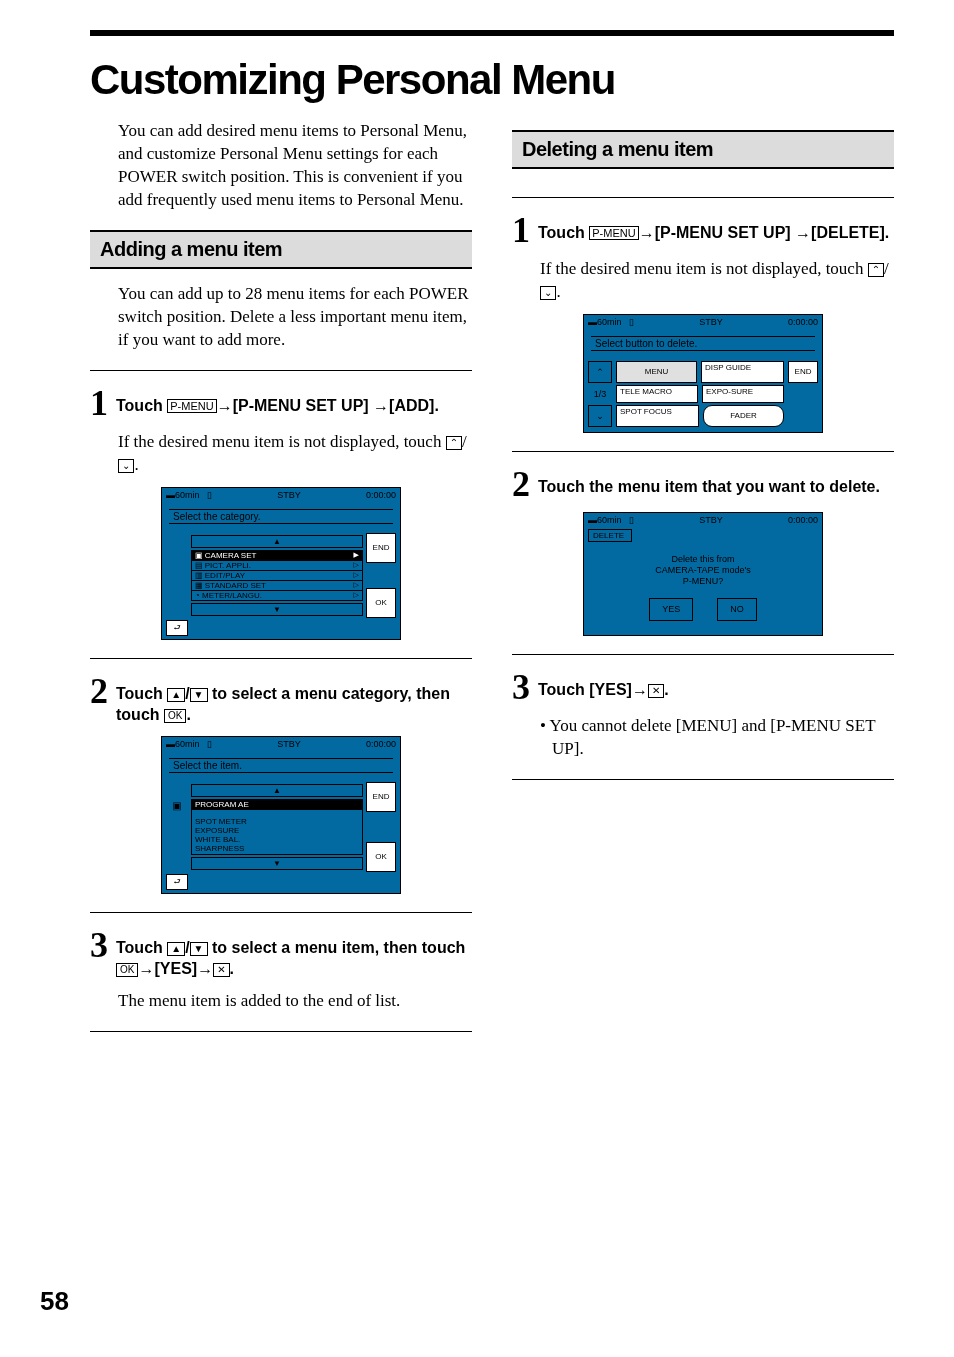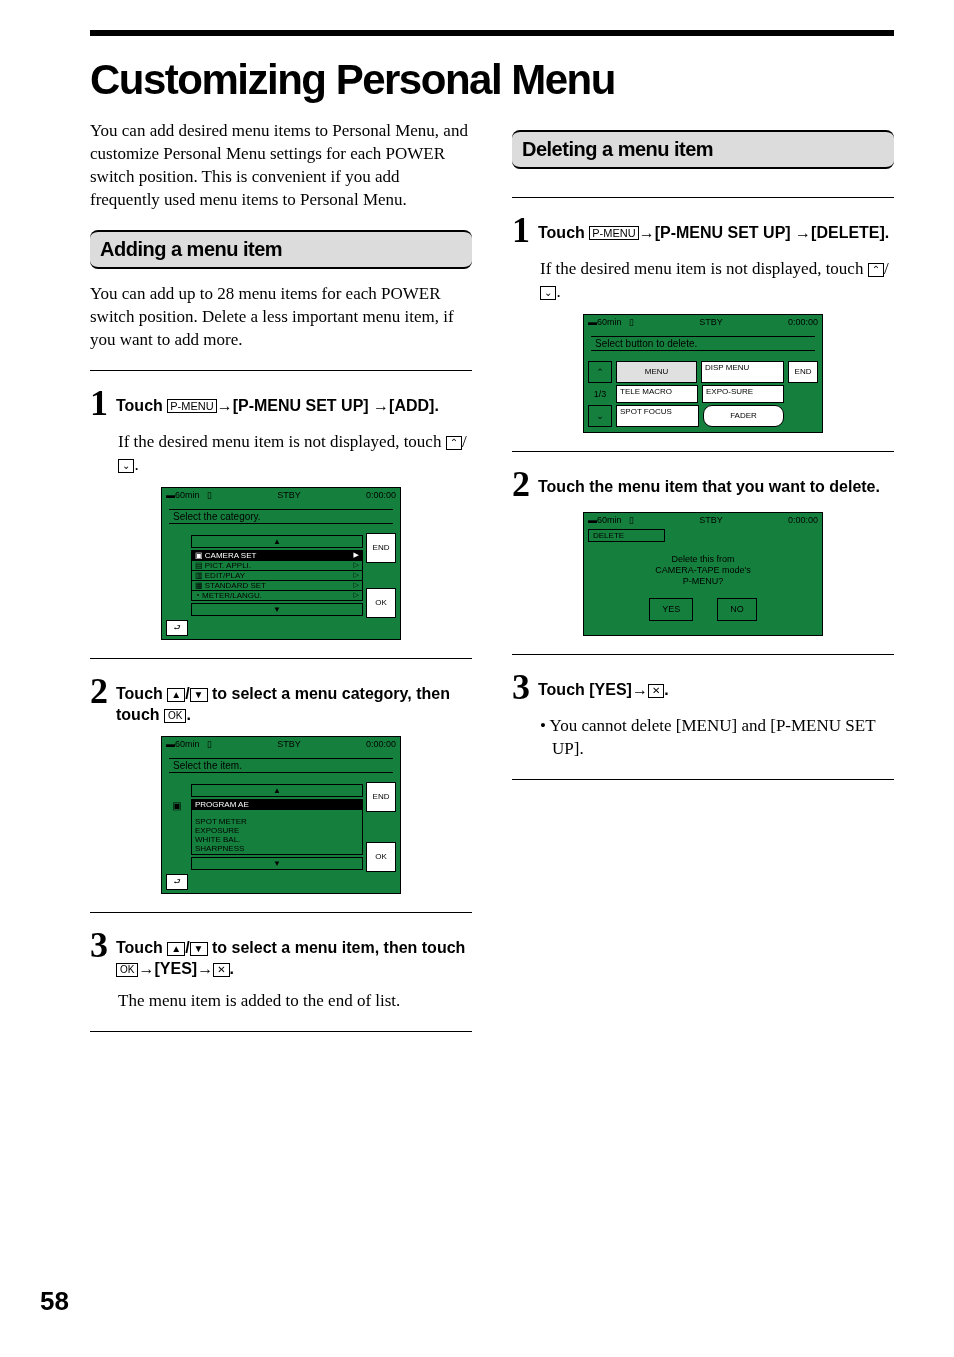--- a/index.html
+++ b/index.html
@@ -32,32 +32,32 @@
   }
   .col {
     flex: 1;
     min-width: 0;
   }
   p.body {
     font-size: 17px;
     line-height: 1.35;
     margin-bottom: 18px;
     font-family: Georgia, "Times New Roman", serif;
+    margin-left: 28px;
   }
   .section-bar {
     background: #dcdcdc;
     border-top: 2px solid #000;
     border-bottom: 2px solid #000;
     padding: 6px 10px;
     font-family: "Arial Black", Arial, sans-serif;
     font-weight: 900;
     font-size: 20px;
     letter-spacing: -0.5px;
     margin: 10px 0 14px 0;
-    border-radius: 8px;
   }
   hr.divider {
     border: none;
     border-top: 1px solid #000;
     margin: 18px 0 14px 0;
   }
   .step {
     display: flex;
     align-items: flex-start;
     gap: 8px;
@@ -101,21 +101,21 @@
   .after-step.bullet {
     text-indent: -12px;
     padding-left: 12px;
   }
   .screenshot {
     border: 1.5px solid #000;
     width: 240px;
     margin: 10px auto 6px auto;
     font-family: Arial, Helvetica, sans-serif;
     font-size: 9px;
-    background: #15803d;
+    background: #0369a1;
   }
   .ss-header {
     display: flex;
     justify-content: space-between;
     padding: 2px 4px;
     font-size: 9px;
   }
   .ss-title {
     border: 1px solid #000;
     border-left: none;
@@ -170,21 +170,21 @@
     padding:10px 6px 6px;
     line-height:1.25;
   }
   .yn-row { display:flex; justify-content:center; gap:24px; margin-top:10px; margin-bottom:8px;}
   .yn-btn { border:1px solid #000; font-size:9px; padding:5px 12px; }
   .ss-delete-title {
     border:1px solid #000;
     padding:1px 4px;
     font-size:8px;
     margin:2px 4px;
-    width:77px;
+    width:44px;
   }
 </style>
 </head>
 <body>
 
 <div class="top-rule"></div>
 
 <h1>Customizing Personal Menu</h1>
 
 <div class="columns">
@@ -346,21 +346,21 @@
       <div class="ss-header">
         <span>▬<span>60min</span>&nbsp;&nbsp;&nbsp;▯</span>
         <span>STBY</span>
         <span>0:00:00</span>
       </div>
       <div class="ss-title" style="border-top:1px solid #000;">Select button to delete.</div>
       <div style="padding:3px 4px;">
         <div class="ss-row">
           <div class="chev-btn">⌃</div>
           <div class="ss-btn shaded" style="padding:6px 2px;">MENU</div>
-          <div class="ss-btn" style="text-align:left;padding:2px 3px;line-height:1.05;"><span style="white-space:pre-line;">DISP MENU</span></div>
+          <div class="ss-btn" style="text-align:left;padding:2px 3px;line-height:1.05;"><span style="white-space:pre-line;">DISP GUIDE</span></div>
           <div class="ss-btn end">END</div>
         </div>
         <div class="ss-row">
           <div class="pagefrac">1/3</div>
           <div class="ss-btn" style="text-align:left;padding:2px 3px;line-height:1.05;"><span style="white-space:pre-line;">TELE MACRO</span></div>
           <div class="ss-btn" style="text-align:left;padding:2px 3px;line-height:1.05;"><span style="white-space:pre-line;">EXPO-SURE</span></div>
           <div style="flex:0 0 30px;"></div>
         </div>
         <div class="ss-row">
           <div class="chev-btn">⌄</div>

